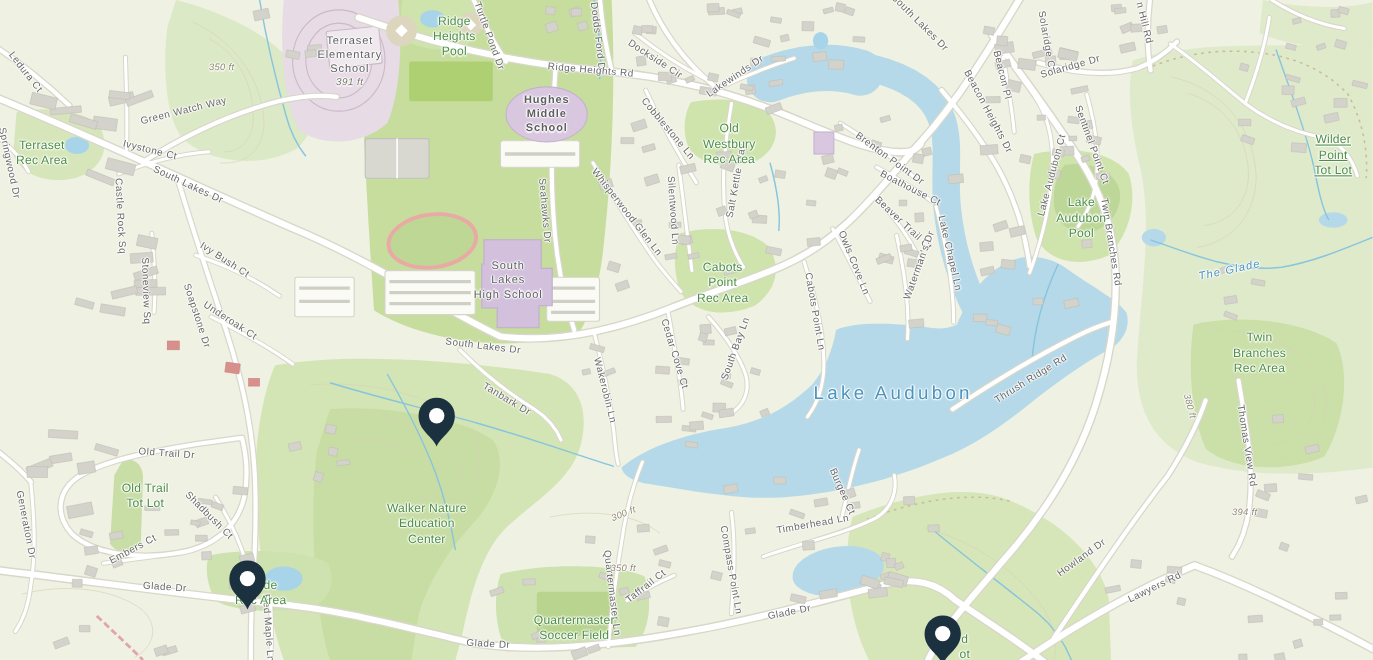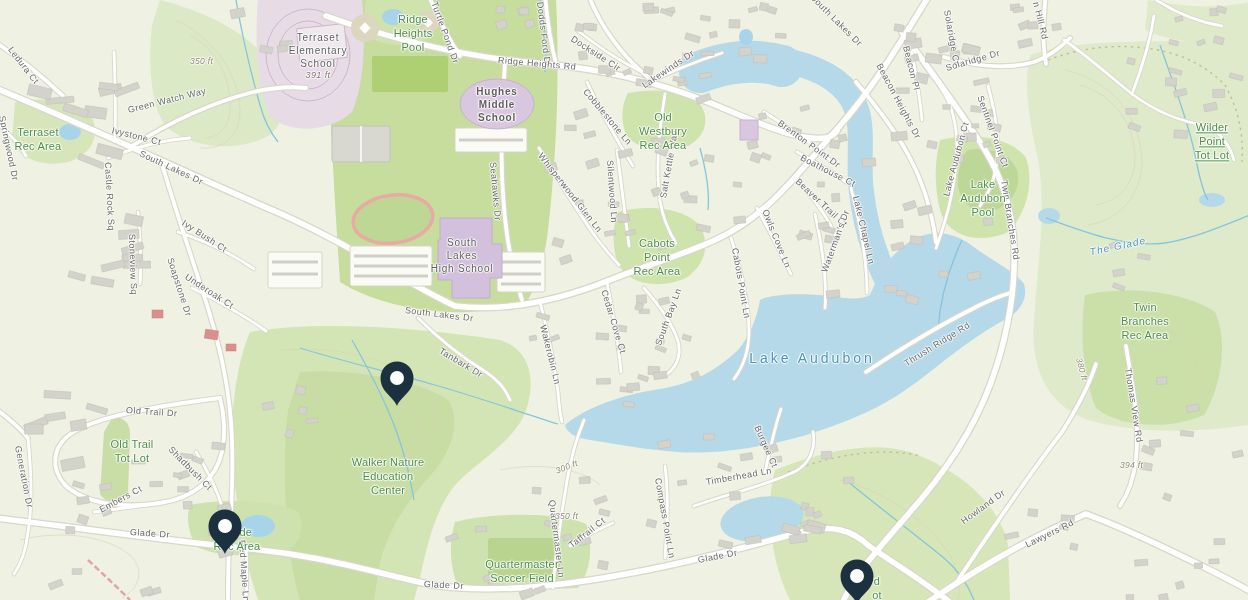--- a/index.html
+++ b/index.html
@@ -10,21 +10,21 @@
   #labels{position:absolute;left:0;top:0;width:100%;height:100%;pointer-events:none;z-index:3;}
   #pins{z-index:5;pointer-events:none;}
   #pins g{pointer-events:auto;cursor:pointer;}
   .lbl{position:absolute;white-space:nowrap;
     text-shadow:-1px 0 1px rgba(255,255,255,.95),1px 0 1px rgba(255,255,255,.95),
       0 -1px 1px rgba(255,255,255,.95),0 1px 1px rgba(255,255,255,.95),0 0 3px rgba(255,255,255,.9);}
   .street{font-size:9px;color:#686868;letter-spacing:.5px;transform-origin:0 50%;}
   .area{font-size:11px;color:#4e8f46;text-align:center;line-height:1.25;letter-spacing:.2px;margin-top:12px;}
   .school{font-size:10px;color:#5e5e60;text-align:center;line-height:1.3;letter-spacing:.8px;}
   .school .elev{display:block;font-style:italic;font-size:9px;color:#7c7870;letter-spacing:.4px;}
-  .water-lbl{font-size:14px;color:#4a94bd;letter-spacing:3px;}
+  .water-lbl{font-size:17px;color:#4a94bd;letter-spacing:3px;}
   .water-lbl.it{font-style:italic;letter-spacing:1.2px;font-size:10px;}
   .elev-lbl{font-size:8.5px;font-style:italic;color:#8f8a72;letter-spacing:.3px;transform-origin:0 50%;}
 </style>
 </head>
 <body>
 
 <div id="stage">
 
 <svg id="base" width="1248" height="600" viewBox="0 0 1248 600">
   <rect x="0" y="0" width="1248" height="600" fill="#eff1e2"></rect>

